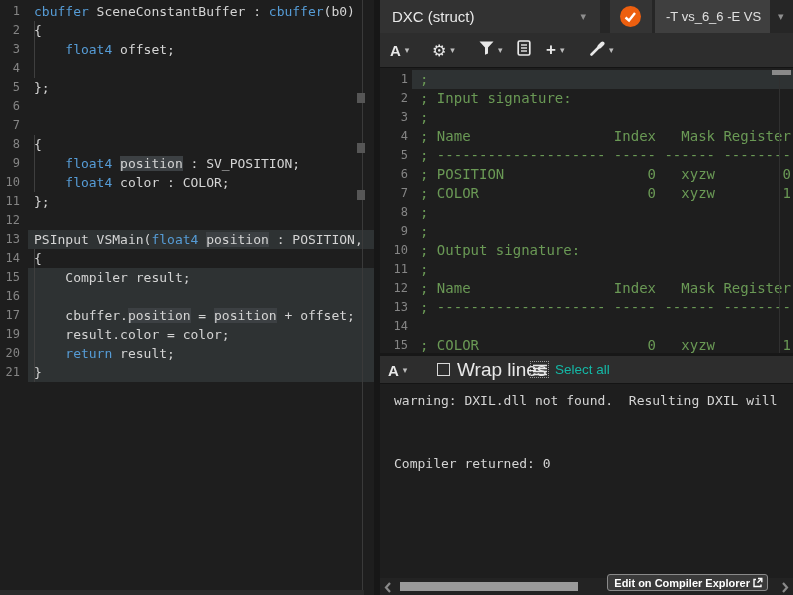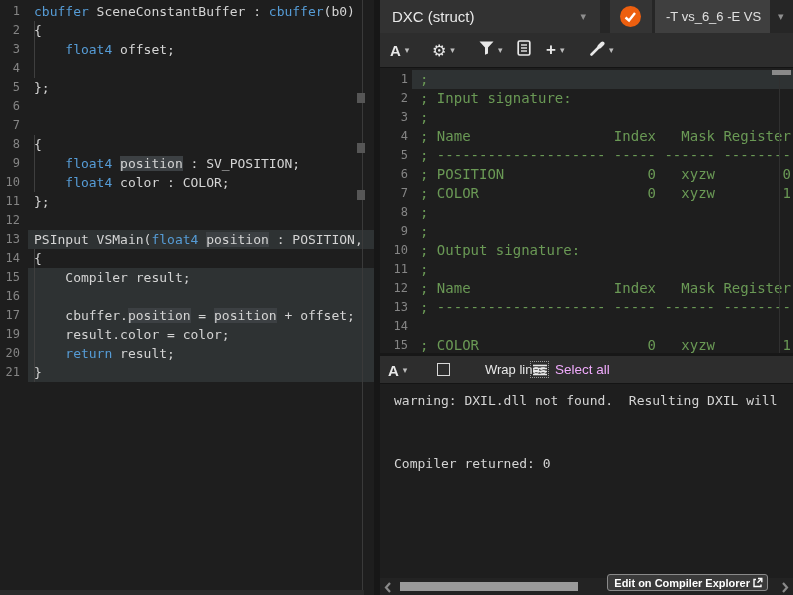--- a/index.html
+++ b/index.html
@@ -60,24 +60,24 @@
   .asm-editor .ln { width:26px; left:2px; }
   .asm-editor .code { left:40px; }
   .asm-ruler { position:absolute; left:399px; top:6px; bottom:0; width:1px; background:#303030; }
   .asm-scrolltop { position:absolute; right:2px; top:2px; width:19px; height:5px; background:#8a8a8a; }
 
   .hsplit { position:absolute; left:0; top:353px; width:413px; height:3px; background:#171717; }
 
   .out-toolbar { position:absolute; left:0; top:356px; width:413px; height:28px; background:#2d2d2d; border-bottom:1px solid #141414; }
   .out-toolbar .tb-btn { height:28px; }
   .checkbox { position:absolute; left:57px; top:7px; width:13px; height:13px; border:1.5px solid #d8d8d8; background:transparent; cursor:pointer; }
-  .wrap-label { position:absolute; left:77px; top:0; line-height:28px; font-size:13px; color:#e8e8e8;margin-left:28px; }
+  .wrap-label { position:absolute; left:77px; top:0; line-height:28px; font-size:19px; color:#e8e8e8; }
   .selall-icon { position:absolute; left:150px; top:5px; width:19px; height:17px; border:1px dotted #9a9a9a; cursor:pointer; }
   .selall-icon svg { position:absolute; left:2px; top:2px; }
-  .selall-label { position:absolute; left:175px; top:0; line-height:28px; font-size:13.5px; color:#f0abfc; cursor:pointer; }
+  .selall-label { position:absolute; left:175px; top:0; line-height:28px; font-size:13.5px; color:#14b8a6; cursor:pointer; }
 
   .out-body { position:absolute; left:0; top:384px; width:413px; height:194px; background:#1e1e1e; overflow:hidden; }
   .out-line { height:21px; line-height:21px; white-space:pre; font-family:"DejaVu Sans Mono",monospace; font-size:13px; color:#d4d4d4; padding-left:14px; }
   .out-body .pad { height:6px; }
 
   .hscroll { position:absolute; left:0; top:578px; width:413px; height:17px; background:#232323; }
   .hs-arrow { position:absolute; top:2px; width:12px; height:13px; cursor:pointer; }
   .hs-arrow.left { left:2px; }
   .hs-arrow.right { left:399px; }
   .hs-thumb { position:absolute; left:20px; top:4px; width:178px; height:9px; background:#9a9a9a; cursor:grab; }

